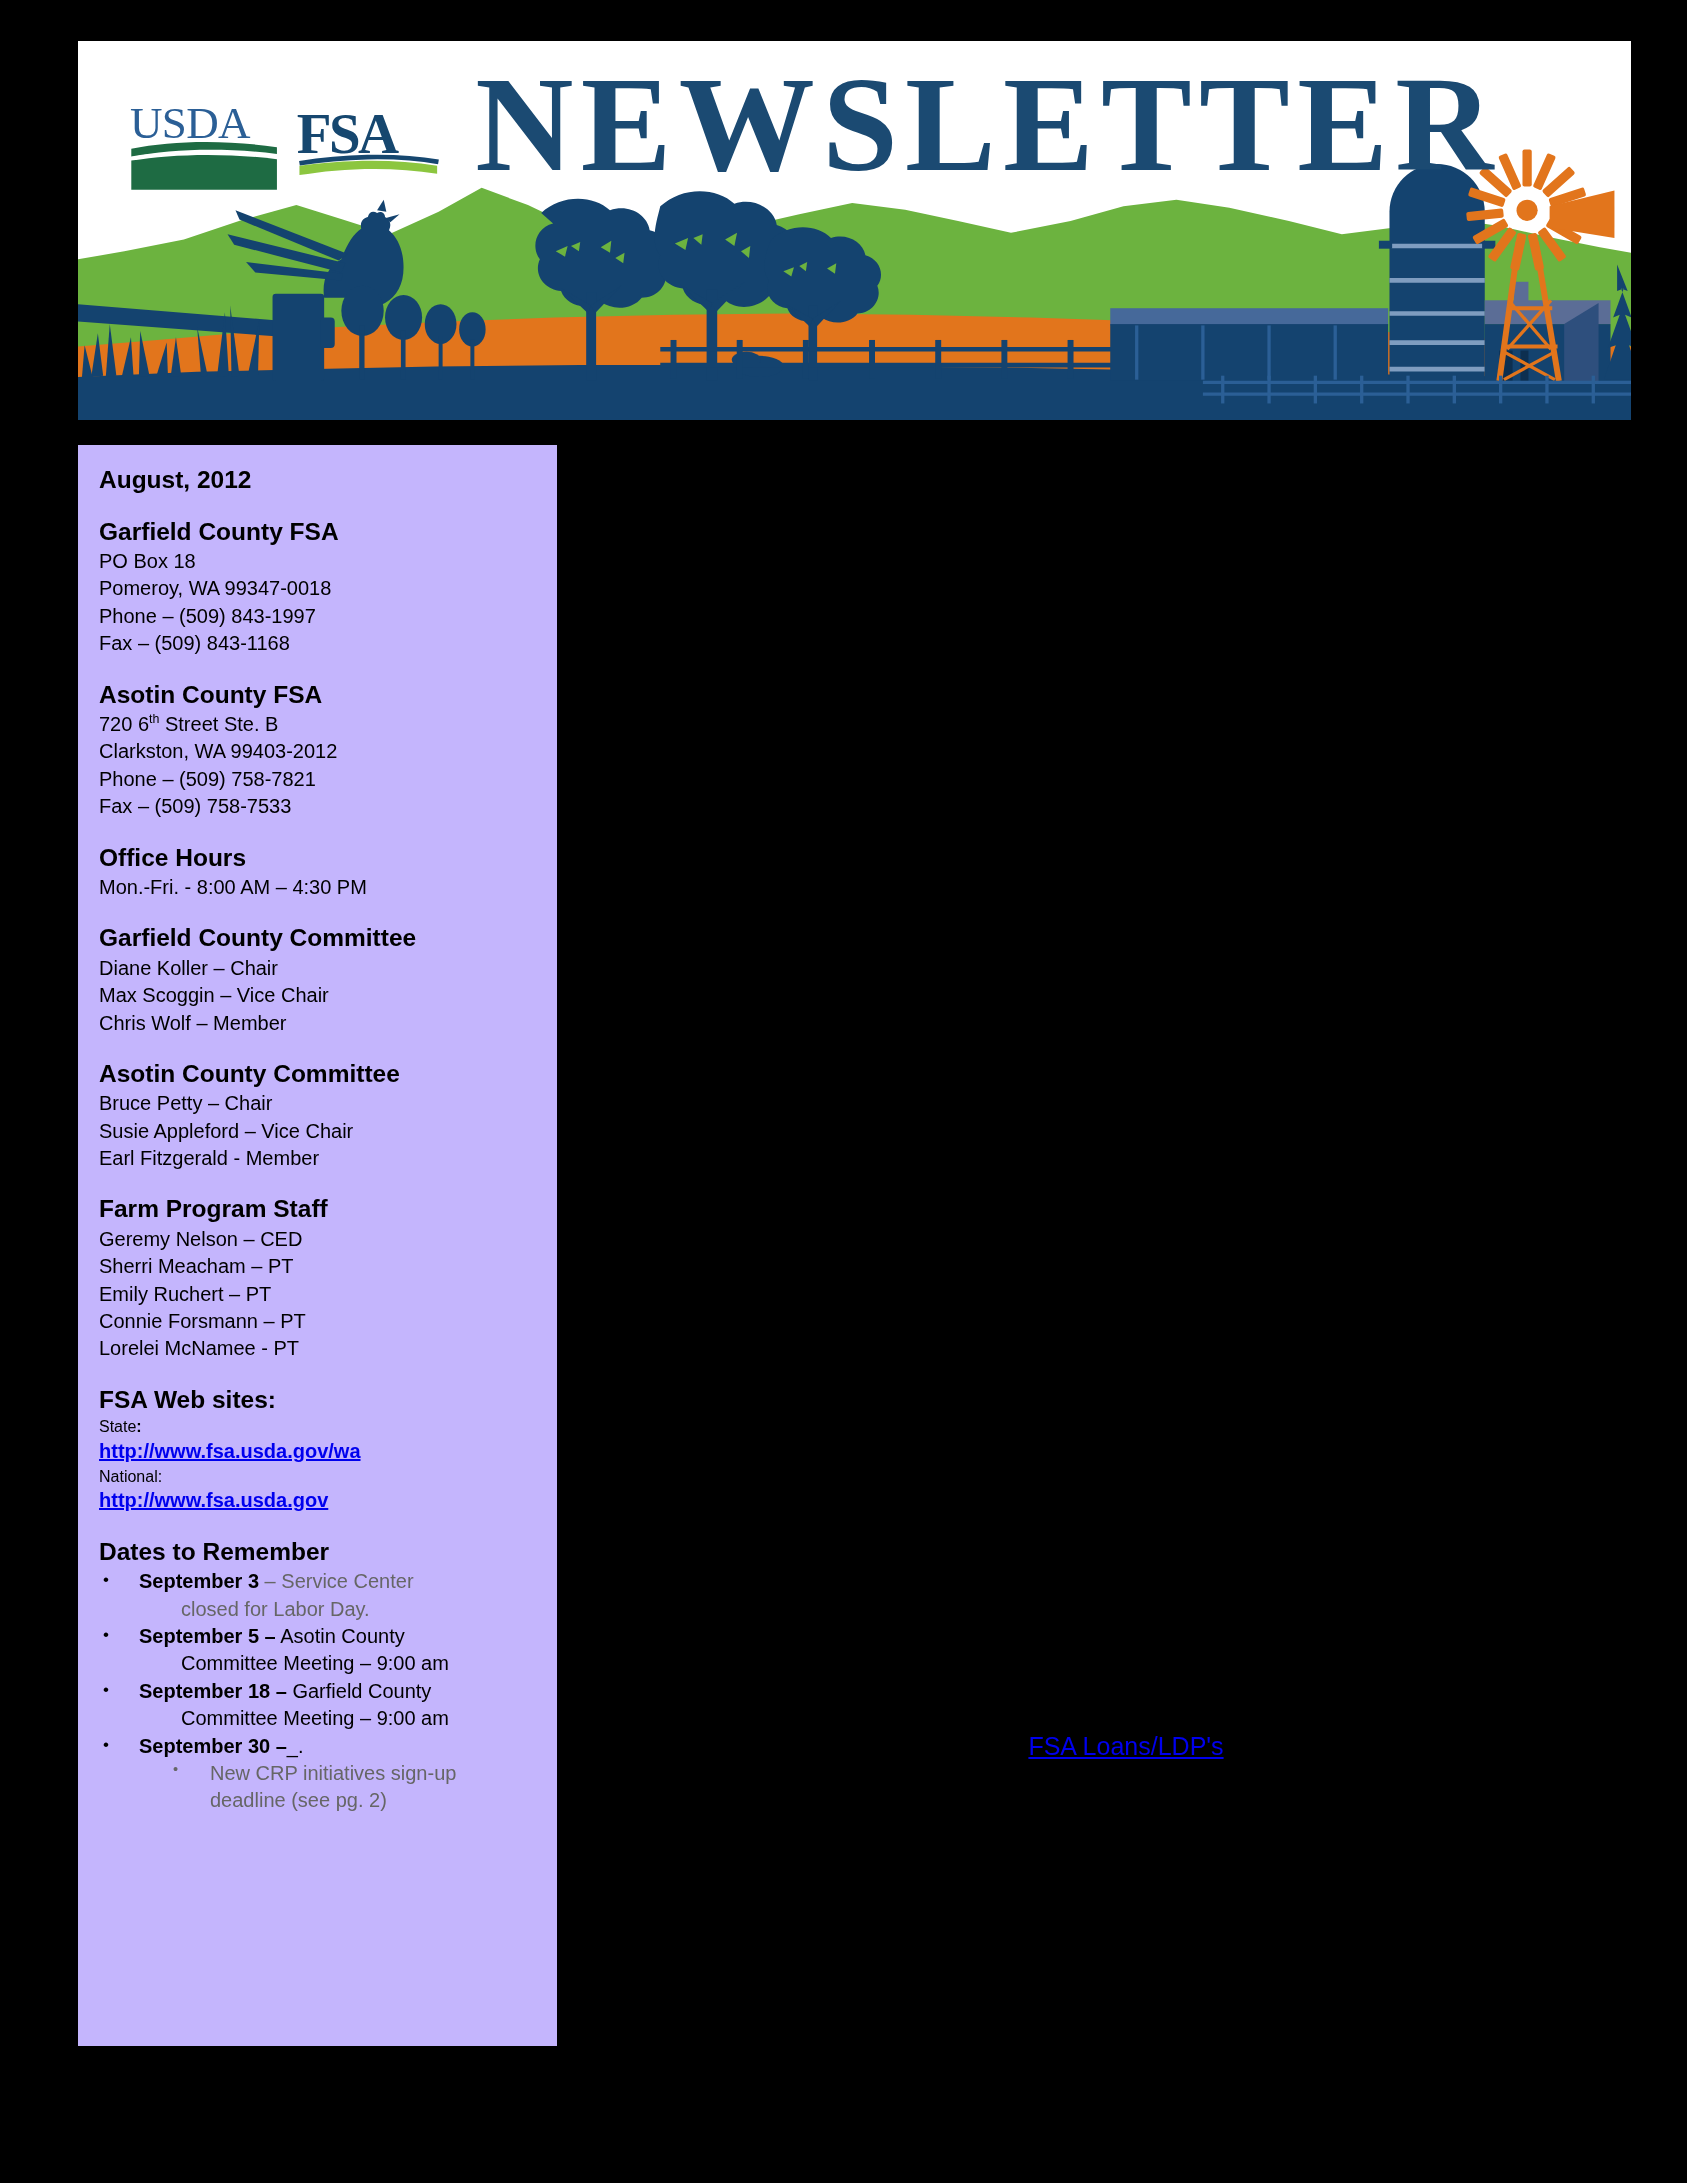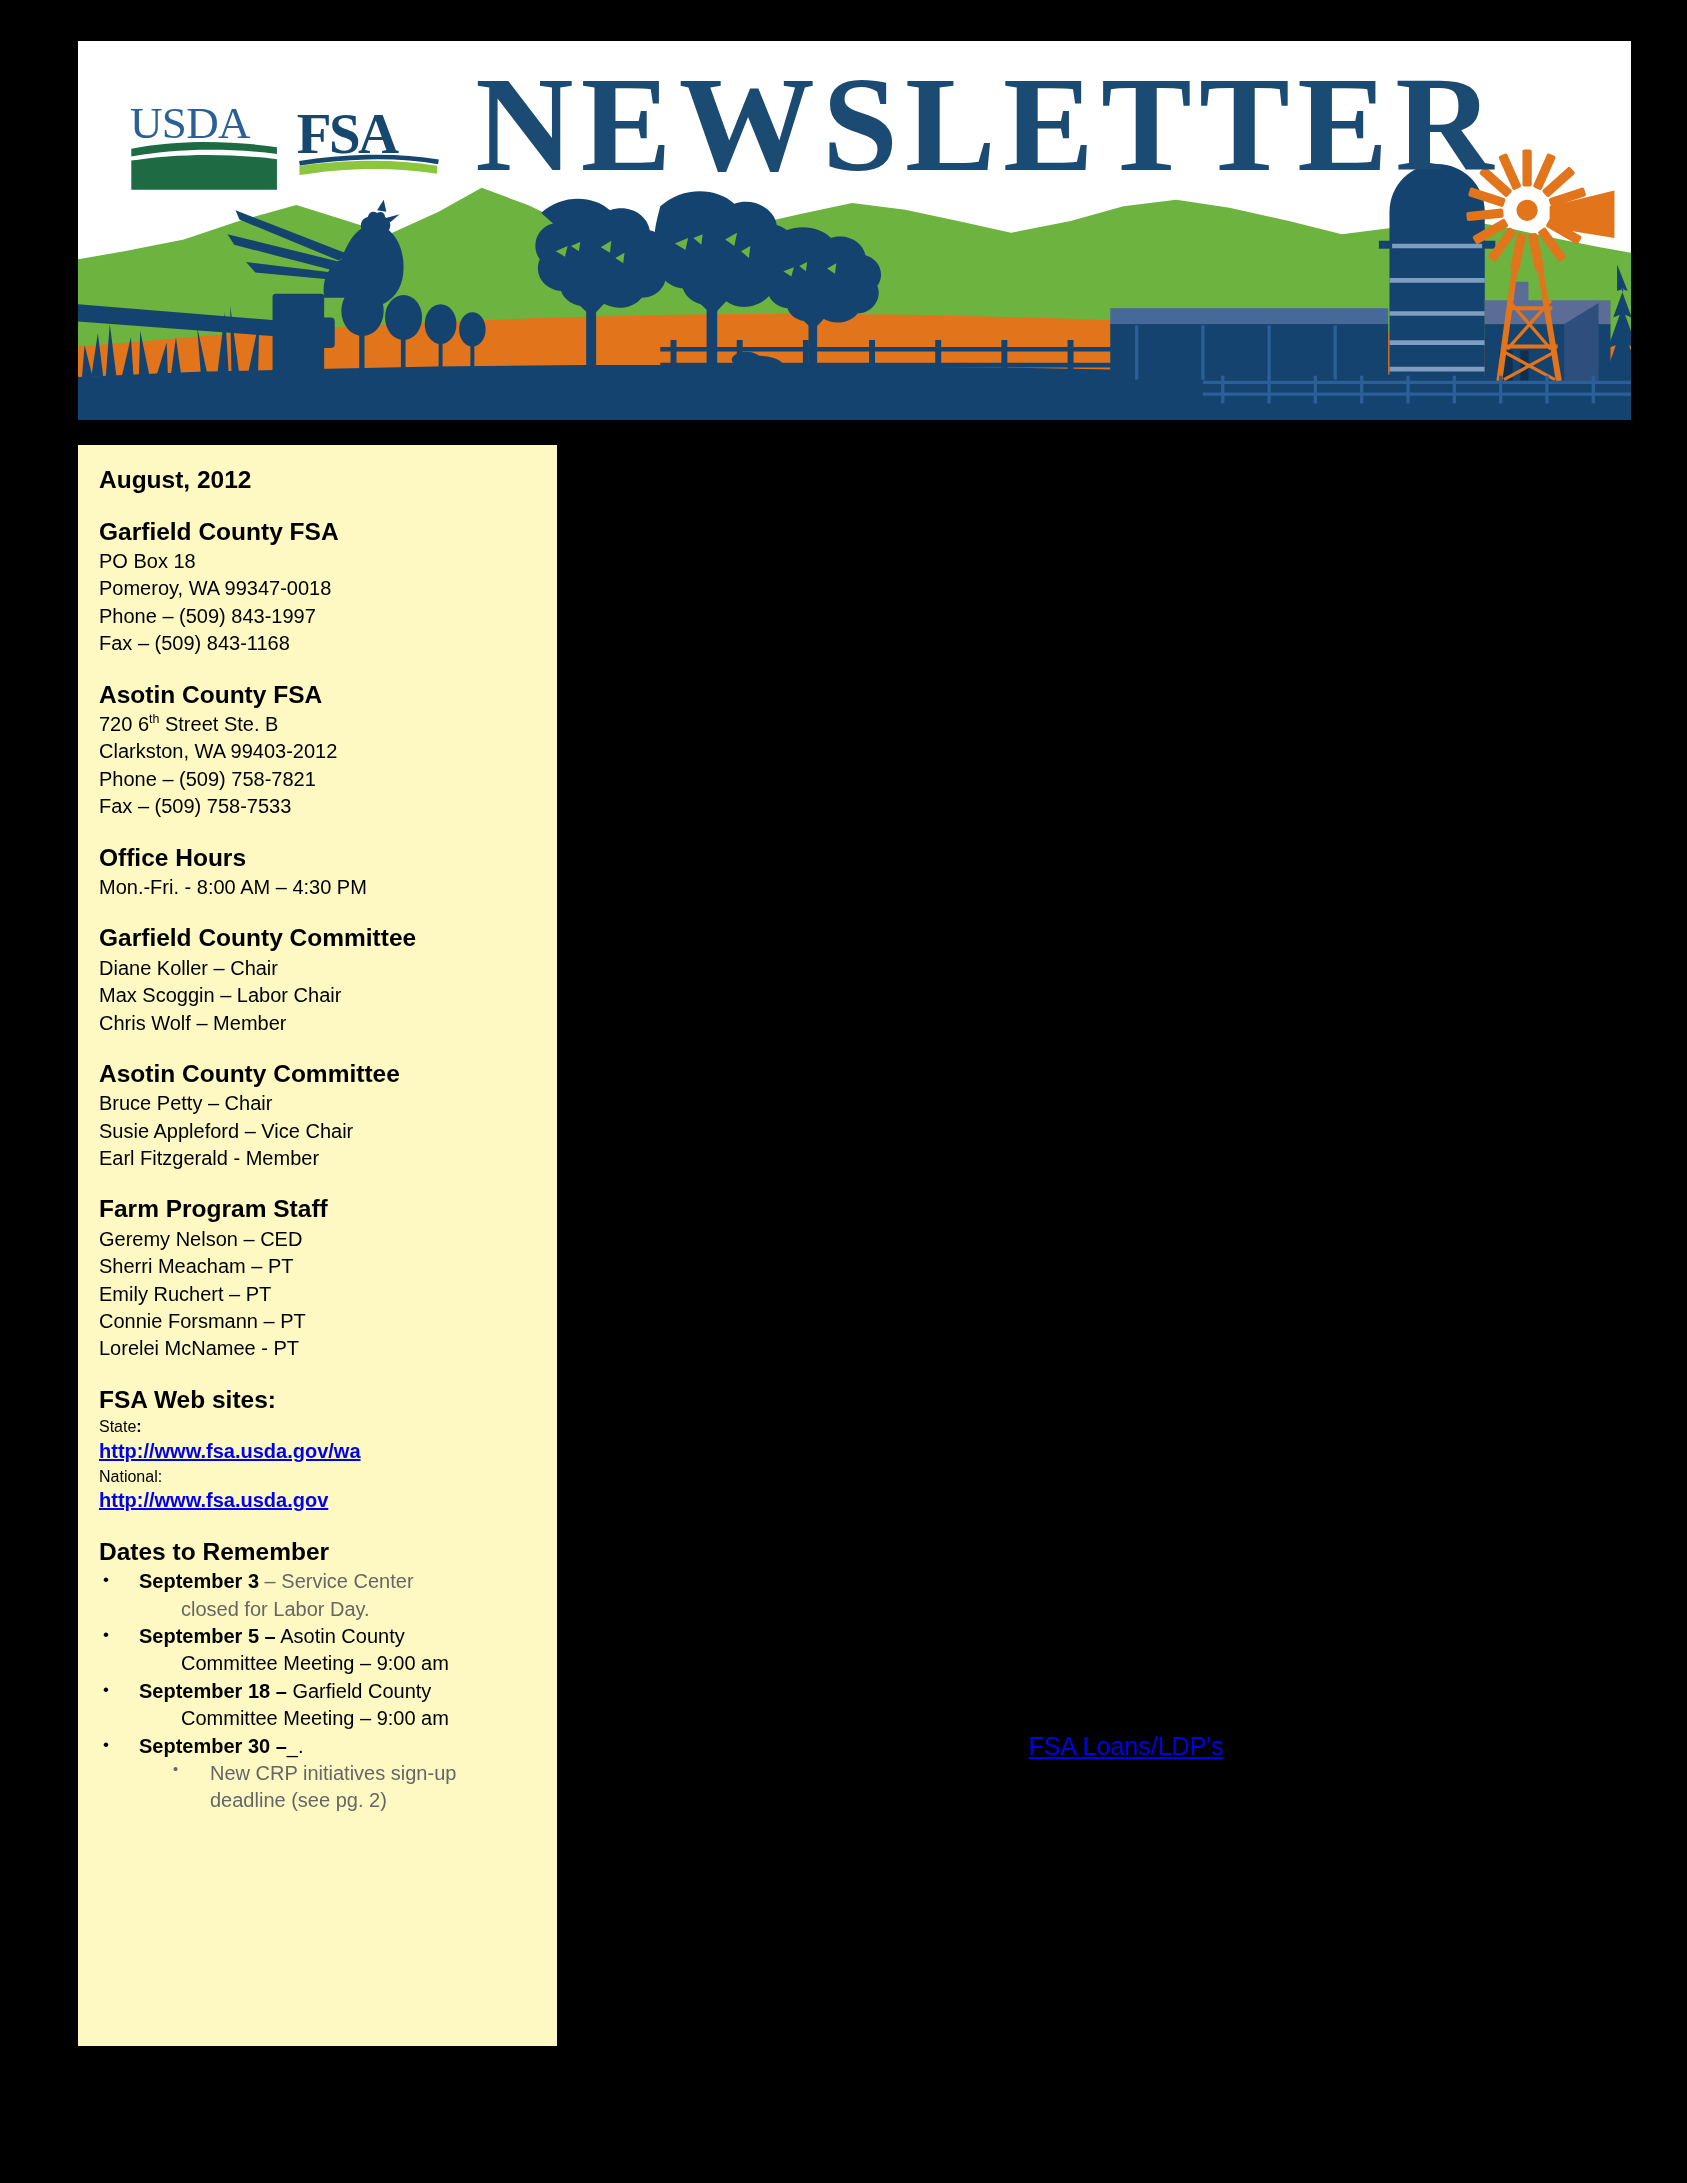--- a/index.html
+++ b/index.html
@@ -59,21 +59,21 @@
     white-space: nowrap;
   }
 
   
   #sidebar {
     position: absolute;
     left: 78px;
     top: 445px;
     width: 479px;
     height: 1601px;
-    background: #fef9c3;
+    background: #c4b5fd;
     box-sizing: border-box;
     padding: 21px 22.5px 13.2px 21px;
     color: #000000;
   }
 
   .issue-date {
     font-size: 24.5px;
     font-weight: bold;
     line-height: 1.15;
     margin: 0 0 22.5px 0;
@@ -470,21 +470,21 @@
   </div>
 
   <div class="sec-block">
     <p class="sec-head">Office Hours</p>
     <p class="line">Mon.-Fri. - 8:00 AM – 4:30 PM</p>
   </div>
 
   <div class="sec-block">
     <p class="sec-head">Garfield County Committee</p>
     <p class="line">Diane Koller – Chair</p>
-    <p class="line">Max Scoggin – Labor Chair</p>
+    <p class="line">Max Scoggin – Vice Chair</p>
     <p class="line">Chris Wolf – Member</p>
   </div>
 
   <div class="sec-block">
     <p class="sec-head">Asotin County Committee</p>
     <p class="line">Bruce Petty – Chair</p>
     <p class="line">Susie Appleford – Vice Chair</p>
     <p class="line">Earl Fitzgerald - Member</p>
   </div>
 

